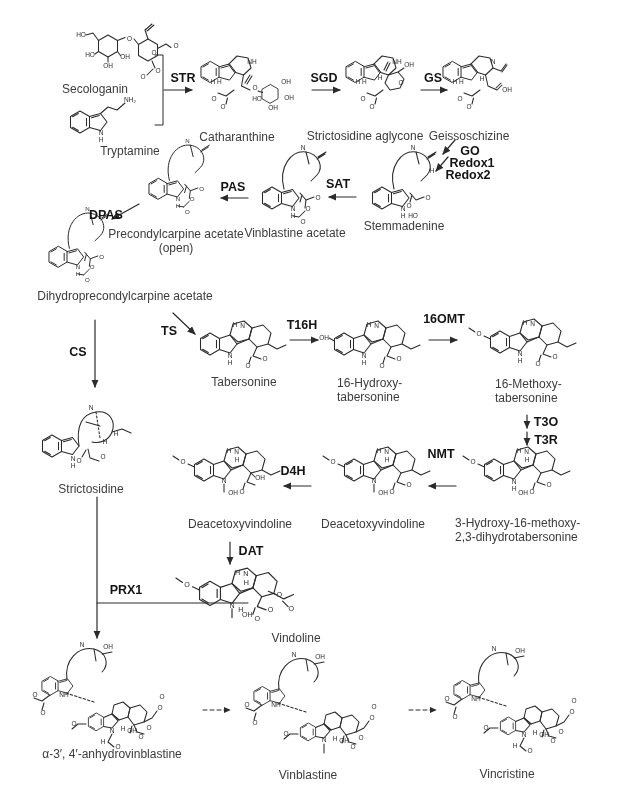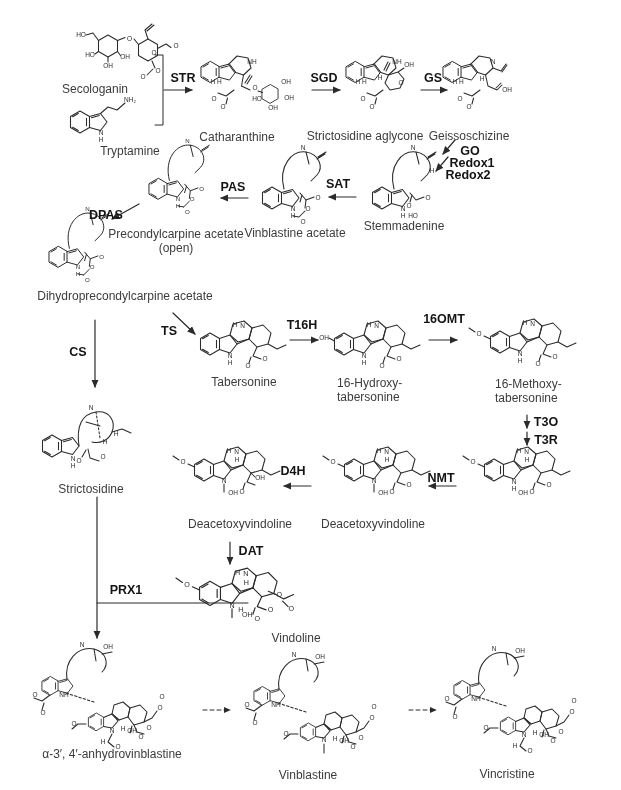--- a/index.html
+++ b/index.html
@@ -380,20 +380,22 @@
 <div class="clabel" style="left:404px;top:219px">Stemmadenine</div>
 <div class="clabel" style="left:295px;top:226px">Vinblastine acetate</div>
 <div class="clabel" style="left:125px;top:289px">Dihydroprecondylcarpine acetate</div>
 <div class="clabel" style="left:176px;top:227px">Precondylcarpine acetate
 (open)</div>
 <div class="clabel" style="left:244px;top:375px">Tabersonine</div>
 <div class="clabel left" style="left:337px;top:376px">16-Hydroxy-
 tabersonine</div>
 <div class="clabel left" style="left:495px;top:377px">16-Methoxy-
 tabersonine</div>
+<div class="clabel left" style="left:455px;top:516px">3-Hydroxy-16-methoxy-
+2,3-dihydrotabersonine</div>
 <div class="clabel" style="left:373px;top:517px">Deacetoxyvindoline</div>
 <div class="clabel" style="left:240px;top:517px">Deacetoxyvindoline</div>
 <div class="clabel" style="left:296px;top:631px">Vindoline</div>
 <div class="clabel" style="left:91px;top:482px">Strictosidine</div>
 <div class="clabel" style="left:112px;top:747px">α-3′, 4′-anhydrovinblastine</div>
 <div class="clabel" style="left:308px;top:768px">Vinblastine</div>
 <div class="clabel" style="left:507px;top:767px">Vincristine</div>
 
 <div class="elabel" style="left:183px;top:78px">STR</div>
 <div class="elabel" style="left:324px;top:78px">SGD</div>
@@ -403,18 +405,18 @@
 <div class="elabel" style="left:468px;top:175px">Redox2</div>
 <div class="elabel" style="left:338px;top:184px">SAT</div>
 <div class="elabel" style="left:233px;top:187px">PAS</div>
 <div class="elabel" style="left:106px;top:215px">DPAS</div>
 <div class="elabel" style="left:169px;top:331px">TS</div>
 <div class="elabel" style="left:78px;top:352px">CS</div>
 <div class="elabel" style="left:302px;top:325px">T16H</div>
 <div class="elabel" style="left:444px;top:319px">16OMT</div>
 <div class="elabel" style="left:546px;top:422px">T3O</div>
 <div class="elabel" style="left:546px;top:440px">T3R</div>
-<div class="elabel" style="left:441px;top:478px">NMT</div>
+<div class="elabel" style="left:441px;top:454px">NMT</div>
 <div class="elabel" style="left:293px;top:471px">D4H</div>
 <div class="elabel" style="left:251px;top:551px">DAT</div>
 <div class="elabel" style="left:126px;top:590px">PRX1</div>
 
 </div>
 
 </body></html>

